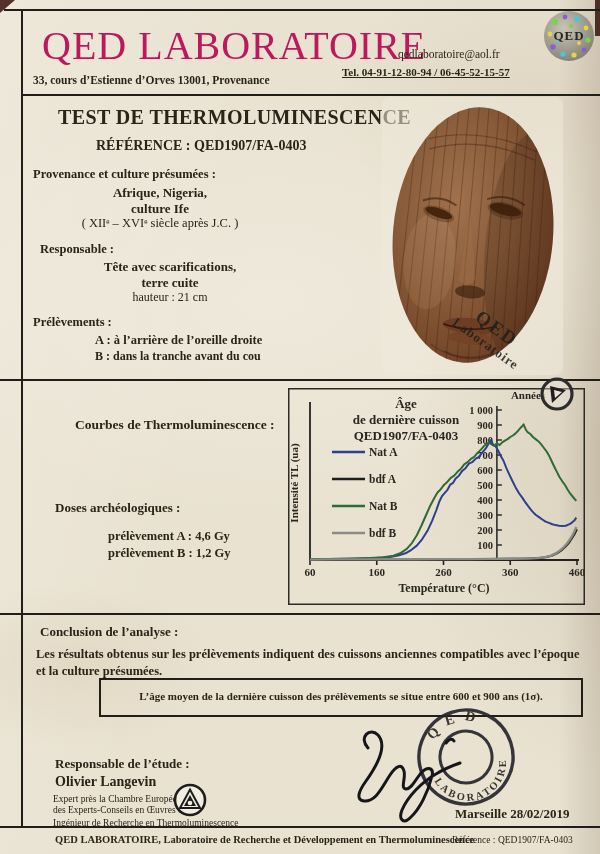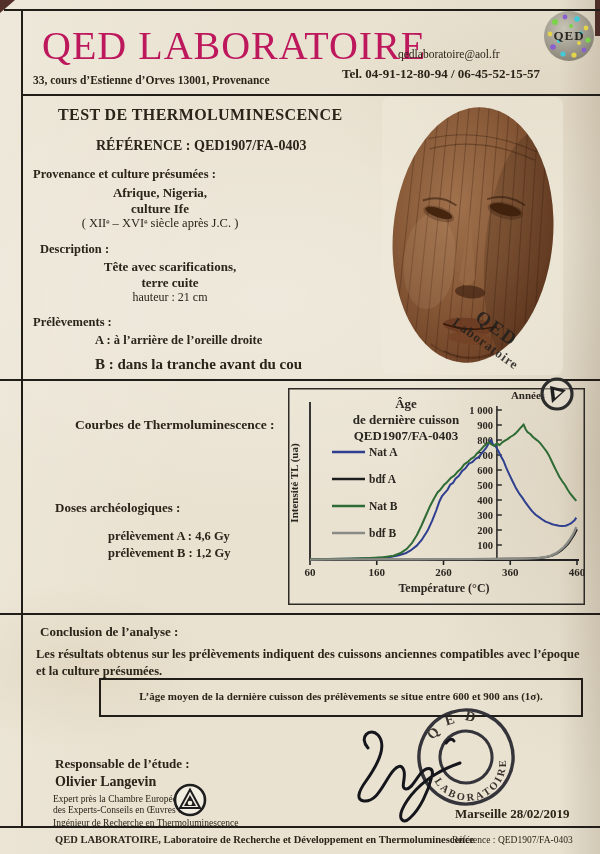--- a/index.html
+++ b/index.html
@@ -35,21 +35,21 @@
 
 <div class="hline" style="left:4px;top:9px;width:596px;"></div>
 <div class="vline" style="left:21px;top:9px;height:818px;"></div>
 <div class="hline" style="left:21px;top:94px;width:579px;"></div>
 <div class="hline" style="left:0;top:379px;width:600px;"></div>
 <div class="hline" style="left:0;top:613px;width:600px;"></div>
 <div class="hline" style="left:0;top:826px;width:600px;"></div>
 
 <div class="abs" id="lab-name" style="left:42px;top:22px;">QED LABORATOIRE</div>
 <div class="abs" style="left:398px;top:48px;font-size:11.5px;">qedlaboratoire@aol.fr</div>
-<div class="abs b" style="left:342px;top:66px;font-size:13px;">Tel. 04-91-12-80-94 / 06-45-52-15-57</div>
+<div class="abs b" style="left:342px;top:66px;font-size:11px;text-decoration:underline;">Tel. 04-91-12-80-94 / 06-45-52-15-57</div>
 <div class="abs b" style="left:33px;top:74px;font-size:11.5px;">33, cours d’Estienne d’Orves 13001, Provenance</div>
 
 <svg class="abs" style="left:541px;top:8px;" width="56" height="56" viewBox="0 0 56 56">
   <defs>
     <radialGradient id="stickG" cx="40%" cy="35%" r="80%">
       <stop offset="0" stop-color="#c9c5b6"></stop>
         <stop offset="0.6" stop-color="#9a978a"></stop>
         <stop offset="1" stop-color="#787466"></stop>
     </radialGradient>
   </defs>
@@ -66,36 +66,36 @@
     <circle cx="33" cy="47" r="2.6" fill="#e3d44a"></circle>
       <circle cx="43" cy="42" r="2.4" fill="#8a5fd0"></circle>
     <circle cx="18" cy="33" r="2" fill="#44c9d8"></circle>
       <circle cx="38" cy="35" r="2" fill="#e3d44a"></circle>
     <circle cx="30" cy="18" r="2" fill="#7bd34a"></circle>
       <circle cx="40" cy="25" r="1.8" fill="#44c9d8"></circle>
   </g>
   <text x="28" y="32" text-anchor="middle" font-size="13" letter-spacing="1" fill="#2c2c34">QED</text>
 </svg>
 
-<div class="abs b" style="left:58px;top:106px;font-size:16px;letter-spacing:.4px;">TEST DE THERMOLUMINESCENCE</div>
+<div class="abs b" style="left:58px;top:106px;font-size:20px;letter-spacing:.4px;">TEST DE THERMOLUMINESCENCE</div>
 <div class="abs b" style="left:96px;top:138px;font-size:14px;">RÉFÉRENCE : QED1907/FA-0403</div>
 
 <div class="abs b" style="left:33px;top:167px;font-size:12.5px;">Provenance et culture présumées :</div>
 <div class="abs b ctr" style="left:60px;top:185px;width:200px;font-size:13px;">Afrique, Nigeria,</div>
 <div class="abs b ctr" style="left:60px;top:201px;width:200px;font-size:13px;">culture Ife</div>
 <div class="abs ctr" style="left:50px;top:216px;width:220px;font-size:12.5px;">( XIIᵉ – XVIᵉ siècle après J.C. )</div>
 
-<div class="abs b" style="left:40px;top:242px;font-size:12.5px;">Description :</div>
+<div class="abs b" style="left:40px;top:242px;font-size:12.5px;">Responsable :</div>
 <div class="abs b ctr" style="left:60px;top:259px;width:220px;font-size:13px;">Tête avec scarifications,</div>
 <div class="abs b ctr" style="left:60px;top:275px;width:220px;font-size:13px;">terre cuite</div>
 <div class="abs ctr" style="left:60px;top:290px;width:220px;font-size:12px;">hauteur : 21 cm</div>
 
 <div class="abs b" style="left:33px;top:315px;font-size:12.5px;">Prélèvements :</div>
 <div class="abs b" style="left:95px;top:333px;font-size:12.5px;">A : à l’arrière de l’oreille droite</div>
-<div class="abs b" style="left:95px;top:349px;font-size:15px;margin-top:7px;">B : dans la tranche avant du cou</div>
+<div class="abs b" style="left:95px;top:349px;font-size:12px;">B : dans la tranche avant du cou</div>
 
 <svg class="abs" style="left:380px;top:95px;" width="185" height="285" viewBox="0 0 185 285">
   <defs>
     <radialGradient id="headG" cx="38%" cy="38%" r="78%">
       <stop offset="0" stop-color="#a1714c"></stop>
         <stop offset="0.45" stop-color="#8a5c3a"></stop>
       <stop offset="0.78" stop-color="#74472a"></stop>
         <stop offset="1" stop-color="#5c361e"></stop>
     </radialGradient>
     <clipPath id="headClip">

